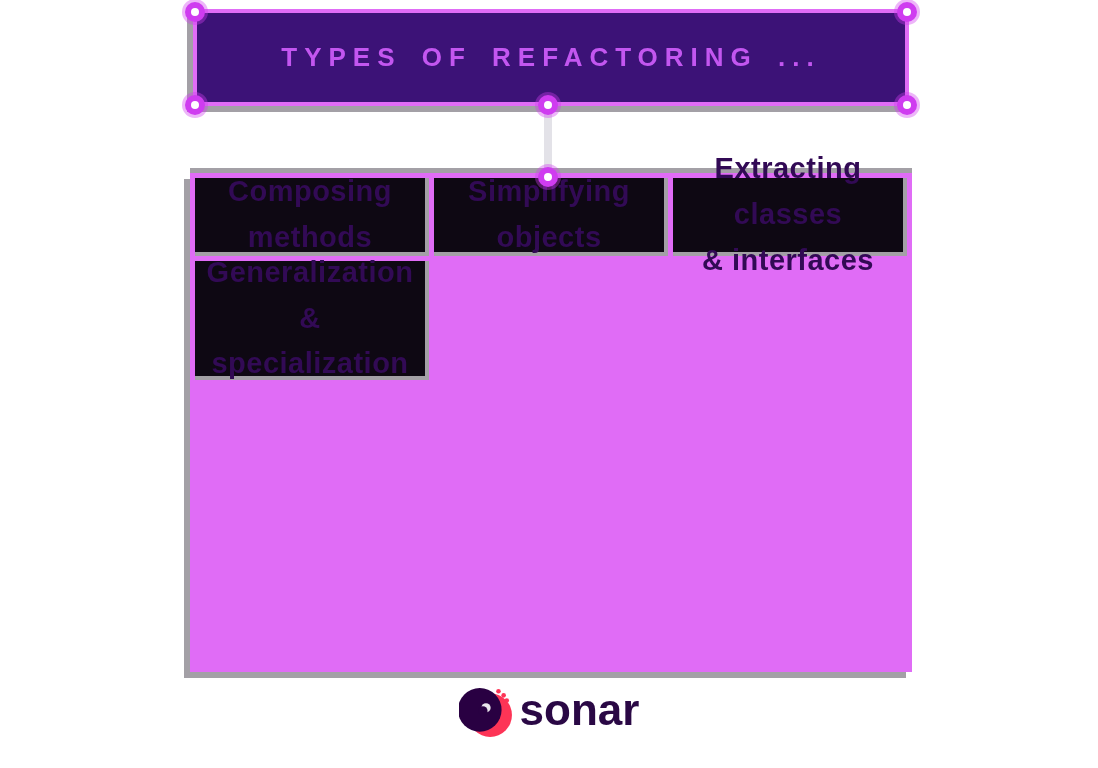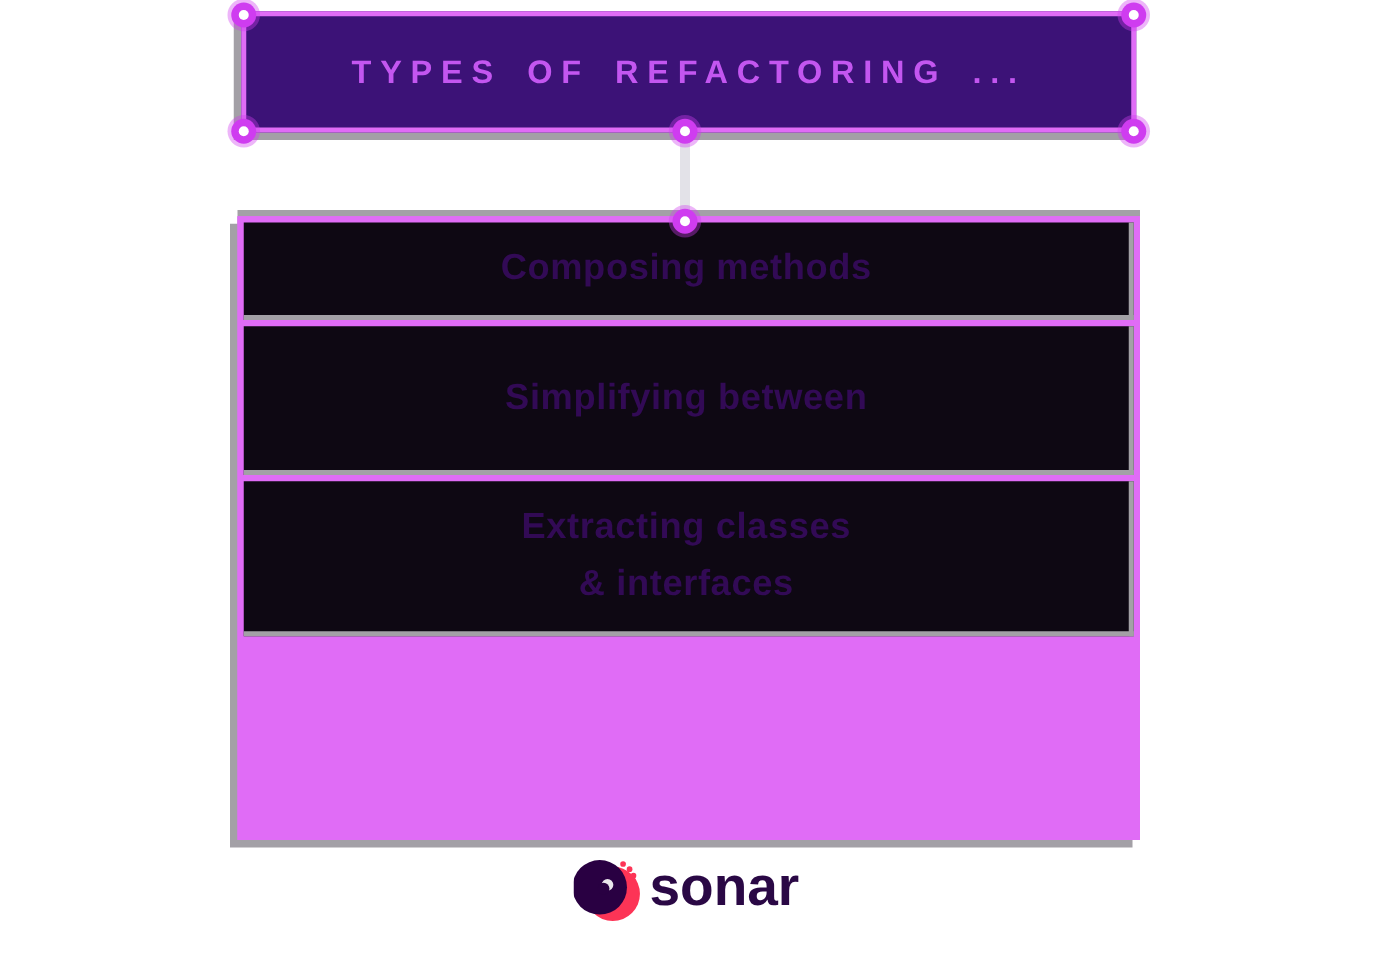--- a/index.html
+++ b/index.html
@@ -64,21 +64,21 @@
 
   
   .refactor-table {
     position: absolute;
     left: 190px; top: 173px;
     width: 722px; height: 499px;
     background: #e06cf6;           
     border: 5px solid #e06cf6;
     box-shadow: -6px 6px 0 0 #a3a0a6, 0 -5px 0 0 #a3a0a6;
     display: grid;
-    grid-template-columns: 1fr;
+    grid-template-columns: 1fr 1fr 1fr;
     grid-template-rows: 78px 119px 124px 1fr;
     gap: 5px;
   }
   .cell {
     background: #0e0813;
     border-right: 4px solid #a3a0a6;   
     border-bottom: 4px solid #a3a0a6;
     display: flex;
     align-items: center;
     justify-content: center;
@@ -128,25 +128,29 @@
   <div class="handle" style="left:185px; top:95px;"></div>
   <div class="handle" style="left:538px; top:95px;"></div>
   <div class="handle" style="left:897px; top:95px;"></div>
   <div class="handle" style="left:538px; top:167px;"></div>
 
   <div class="refactor-table">
     <div class="cell">
       <span>Composing methods</span>
     </div>
     <div class="cell">
-      <span>Simplifying between</span>
+      <span>Simplifying objects</span>
     </div>
     <div class="cell">
       <span>Extracting classes
 &amp; interfaces</span>
+    </div>
+    <div class="cell">
+      <span>Generalization &amp;
+specialization</span>
     </div>
   </div>
 
   <div class="brand">
     <svg width="54" height="54" viewBox="0 0 52 52">
 
       <circle cx="30" cy="28" r="21" fill="#fd3456"></circle>
 
       <circle cx="20" cy="23" r="21" fill="#290042"></circle>
 

